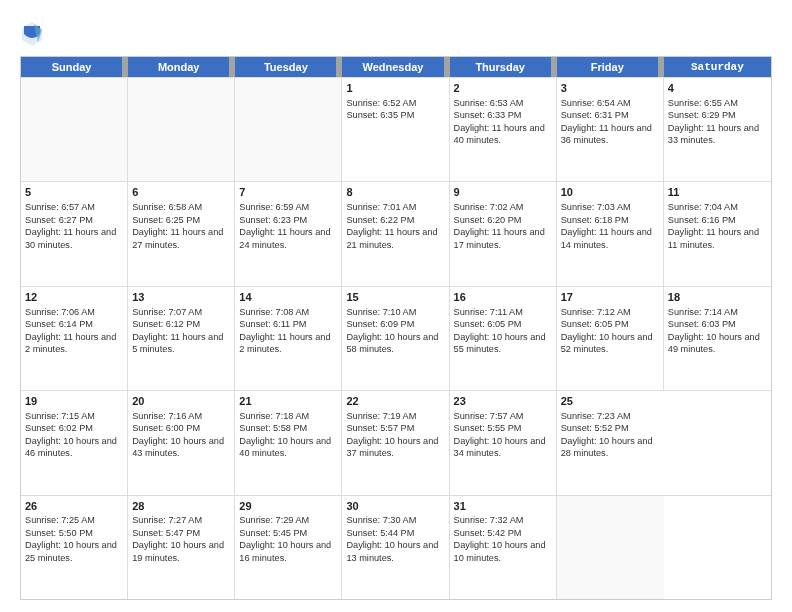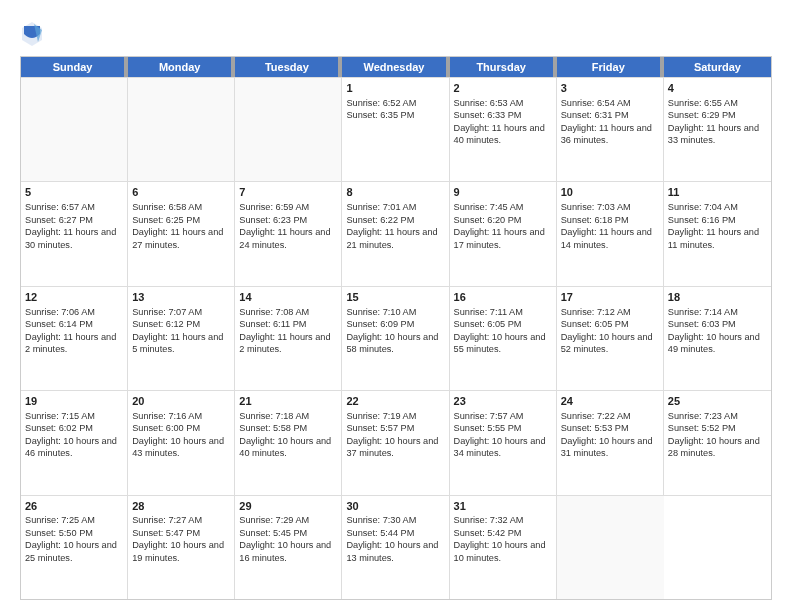--- a/index.html
+++ b/index.html
@@ -71,23 +71,23 @@
       display: grid;
       grid-template-columns: repeat(7, 1fr);
       background: #3a6fc4;
     }
     .cal-header-cell {
       color: #fff;
       font-size: 11px;
       font-weight: bold;
       text-align: center;
       padding: 4px 2px;
-      border-right: 4px solid #a3a3a3;
+      border-right: 6px solid #a3a3a3;
     }
-    .cal-header-cell:last-child { border-right: none; }
+    .cal-header-cell:last-child { border-right: none; font-family: Liberation Mono, monospace; }
     .cal-body {
       flex: 1;
       display: flex;
       flex-direction: column;
     }
     .cal-row {
       display: grid;
       grid-template-columns: repeat(7, 1fr);
       flex: 1;
       border-top: 1px solid #ddd;
@@ -152,40 +152,39 @@
           <div class="cal-cell"><span class="day-num">1</span><span>Sunrise: 6:52 AM</span><br><span>Sunset: 6:35 PM</span><br></div>
           <div class="cal-cell"><span class="day-num">2</span><span>Sunrise: 6:53 AM</span><br><span>Sunset: 6:33 PM</span><br><span>Daylight: 11 hours and 40 minutes.</span></div>
           <div class="cal-cell"><span class="day-num">3</span><span>Sunrise: 6:54 AM</span><br><span>Sunset: 6:31 PM</span><br><span>Daylight: 11 hours and 36 minutes.</span></div>
           <div class="cal-cell"><span class="day-num">4</span><span>Sunrise: 6:55 AM</span><br><span>Sunset: 6:29 PM</span><br><span>Daylight: 11 hours and 33 minutes.</span></div>
         </div>
         <div class="cal-row">
           <div class="cal-cell"><span class="day-num">5</span><span>Sunrise: 6:57 AM</span><br><span>Sunset: 6:27 PM</span><br><span>Daylight: 11 hours and 30 minutes.</span></div>
           <div class="cal-cell"><span class="day-num">6</span><span>Sunrise: 6:58 AM</span><br><span>Sunset: 6:25 PM</span><br><span>Daylight: 11 hours and 27 minutes.</span></div>
           <div class="cal-cell"><span class="day-num">7</span><span>Sunrise: 6:59 AM</span><br><span>Sunset: 6:23 PM</span><br><span>Daylight: 11 hours and 24 minutes.</span></div>
           <div class="cal-cell"><span class="day-num">8</span><span>Sunrise: 7:01 AM</span><br><span>Sunset: 6:22 PM</span><br><span>Daylight: 11 hours and 21 minutes.</span></div>
-          <div class="cal-cell"><span class="day-num">9</span><span>Sunrise: 7:45 AM</span><br><span>Sunset: 6:20 PM</span><br><span>Daylight: 11 hours and 17 minutes.</span></div>
+          <div class="cal-cell"><span class="day-num">9</span><span>Sunrise: 7:02 AM</span><br><span>Sunset: 6:20 PM</span><br><span>Daylight: 11 hours and 17 minutes.</span></div>
           <div class="cal-cell"><span class="day-num">10</span><span>Sunrise: 7:03 AM</span><br><span>Sunset: 6:18 PM</span><br><span>Daylight: 11 hours and 14 minutes.</span></div>
           <div class="cal-cell"><span class="day-num">11</span><span>Sunrise: 7:04 AM</span><br><span>Sunset: 6:16 PM</span><br><span>Daylight: 11 hours and 11 minutes.</span></div>
         </div>
         <div class="cal-row">
           <div class="cal-cell"><span class="day-num">12</span><span>Sunrise: 7:06 AM</span><br><span>Sunset: 6:14 PM</span><br><span>Daylight: 11 hours and 2 minutes.</span></div>
           <div class="cal-cell"><span class="day-num">13</span><span>Sunrise: 7:07 AM</span><br><span>Sunset: 6:12 PM</span><br><span>Daylight: 11 hours and 5 minutes.</span></div>
           <div class="cal-cell"><span class="day-num">14</span><span>Sunrise: 7:08 AM</span><br><span>Sunset: 6:11 PM</span><br><span>Daylight: 11 hours and 2 minutes.</span></div>
           <div class="cal-cell"><span class="day-num">15</span><span>Sunrise: 7:10 AM</span><br><span>Sunset: 6:09 PM</span><br><span>Daylight: 10 hours and 58 minutes.</span></div>
           <div class="cal-cell"><span class="day-num">16</span><span>Sunrise: 7:11 AM</span><br><span>Sunset: 6:05 PM</span><br><span>Daylight: 10 hours and 55 minutes.</span></div>
           <div class="cal-cell"><span class="day-num">17</span><span>Sunrise: 7:12 AM</span><br><span>Sunset: 6:05 PM</span><br><span>Daylight: 10 hours and 52 minutes.</span></div>
           <div class="cal-cell"><span class="day-num">18</span><span>Sunrise: 7:14 AM</span><br><span>Sunset: 6:03 PM</span><br><span>Daylight: 10 hours and 49 minutes.</span></div>
         </div>
         <div class="cal-row">
           <div class="cal-cell"><span class="day-num">19</span><span>Sunrise: 7:15 AM</span><br><span>Sunset: 6:02 PM</span><br><span>Daylight: 10 hours and 46 minutes.</span></div>
           <div class="cal-cell"><span class="day-num">20</span><span>Sunrise: 7:16 AM</span><br><span>Sunset: 6:00 PM</span><br><span>Daylight: 10 hours and 43 minutes.</span></div>
           <div class="cal-cell"><span class="day-num">21</span><span>Sunrise: 7:18 AM</span><br><span>Sunset: 5:58 PM</span><br><span>Daylight: 10 hours and 40 minutes.</span></div>
           <div class="cal-cell"><span class="day-num">22</span><span>Sunrise: 7:19 AM</span><br><span>Sunset: 5:57 PM</span><br><span>Daylight: 10 hours and 37 minutes.</span></div>
           <div class="cal-cell"><span class="day-num">23</span><span>Sunrise: 7:57 AM</span><br><span>Sunset: 5:55 PM</span><br><span>Daylight: 10 hours and 34 minutes.</span></div>
-          <div class="cal-cell"><span class="day-num">24</span><span>Sunrise: 7:22 AM</span><br><span>Sunset: 5:53 PM</span><br><span>Daylight: 10 hours and 31 minutes.</span></div>
           <div class="cal-cell"><span class="day-num">25</span><span>Sunrise: 7:23 AM</span><br><span>Sunset: 5:52 PM</span><br><span>Daylight: 10 hours and 28 minutes.</span></div>
         </div>
         <div class="cal-row">
           <div class="cal-cell"><span class="day-num">26</span><span>Sunrise: 7:25 AM</span><br><span>Sunset: 5:50 PM</span><br><span>Daylight: 10 hours and 25 minutes.</span></div>
           <div class="cal-cell"><span class="day-num">28</span><span>Sunrise: 7:27 AM</span><br><span>Sunset: 5:47 PM</span><br><span>Daylight: 10 hours and 19 minutes.</span></div>
           <div class="cal-cell"><span class="day-num">29</span><span>Sunrise: 7:29 AM</span><br><span>Sunset: 5:45 PM</span><br><span>Daylight: 10 hours and 16 minutes.</span></div>
           <div class="cal-cell"><span class="day-num">30</span><span>Sunrise: 7:30 AM</span><br><span>Sunset: 5:44 PM</span><br><span>Daylight: 10 hours and 13 minutes.</span></div>
           <div class="cal-cell"><span class="day-num">31</span><span>Sunrise: 7:32 AM</span><br><span>Sunset: 5:42 PM</span><br><span>Daylight: 10 hours and 10 minutes.</span></div>
           <div class="cal-cell empty"></div>
         </div>

